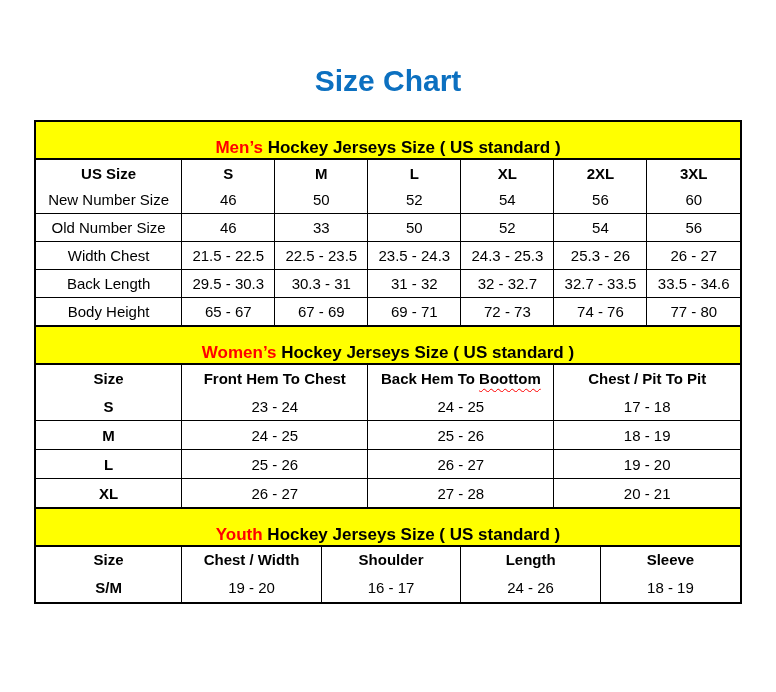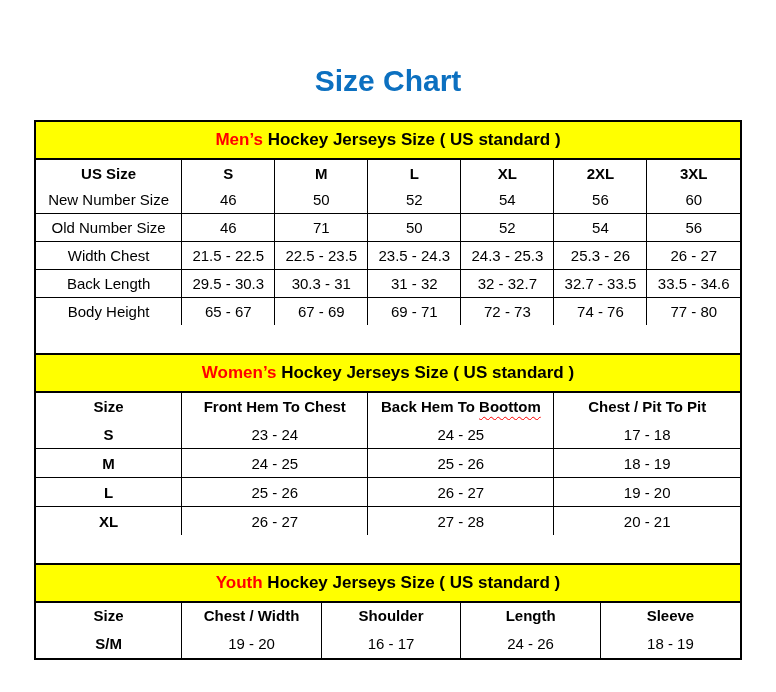--- a/index.html
+++ b/index.html
@@ -33,28 +33,28 @@
     top: 120px;
     width: 704px;
     border: 2px solid var(--border-black, #000000);
     background: #ffffff;
   }
   .band {
     background: var(--band-yellow, #ffff00);
     border-bottom: 2px solid var(--border-black, #000000);
     height: 36px;
     display: flex;
-    align-items: center;
+    align-items: flex-end;
     justify-content: center;
     font-size: 17px;
     font-weight: bold;
     white-space: pre;
   }
   .band + table { border-top: 0; }
-  table.size-table + .band { border-top: 2px solid var(--border-black, #000000); margin-top: 28px; }
+  table.size-table + .band { border-top: 2px solid var(--border-black, #000000); }
   .band .highlight { color: var(--highlight-red, #ff0000); }
   table.size-table {
     width: 100%;
     border-collapse: collapse;
     table-layout: fixed;
     padding-left: 38px;
   }
   table.size-table col.first { width: 20.7%; }
   table.size-table th,
   table.size-table td {
@@ -122,21 +122,21 @@
             <td class="value-cell">46</td>
             <td class="value-cell">50</td>
             <td class="value-cell">52</td>
             <td class="value-cell">54</td>
             <td class="value-cell">56</td>
             <td class="value-cell">60</td>
           </tr>
           <tr class="data-row">
             <td class="row-label">Old Number Size</td>
             <td class="value-cell">46</td>
-            <td class="value-cell">71</td>
+            <td class="value-cell">33</td>
             <td class="value-cell">50</td>
             <td class="value-cell">52</td>
             <td class="value-cell">54</td>
             <td class="value-cell">56</td>
           </tr>
           <tr class="data-row">
             <td class="row-label">Width Chest</td>
             <td class="value-cell">21.5 - 22.5</td>
             <td class="value-cell">22.5 - 23.5</td>
             <td class="value-cell">23.5 - 24.3</td>

